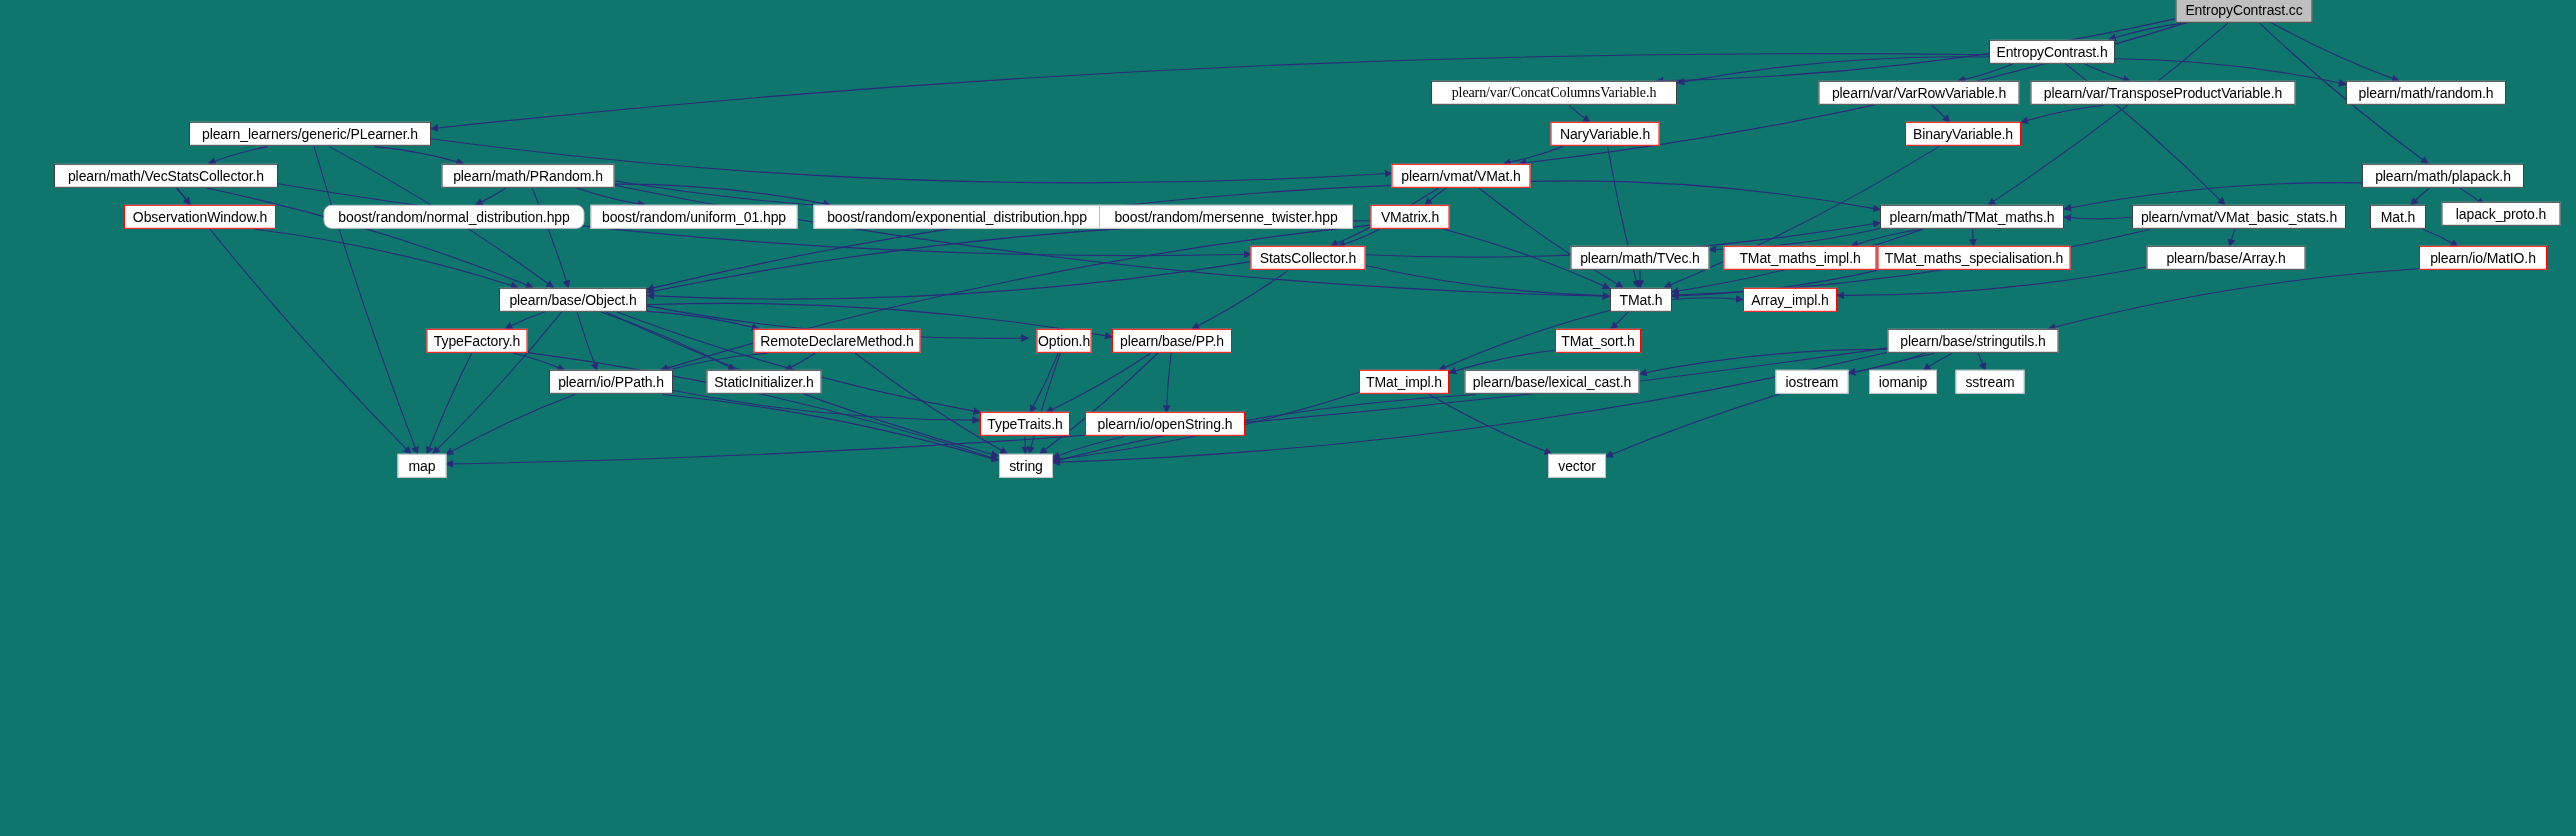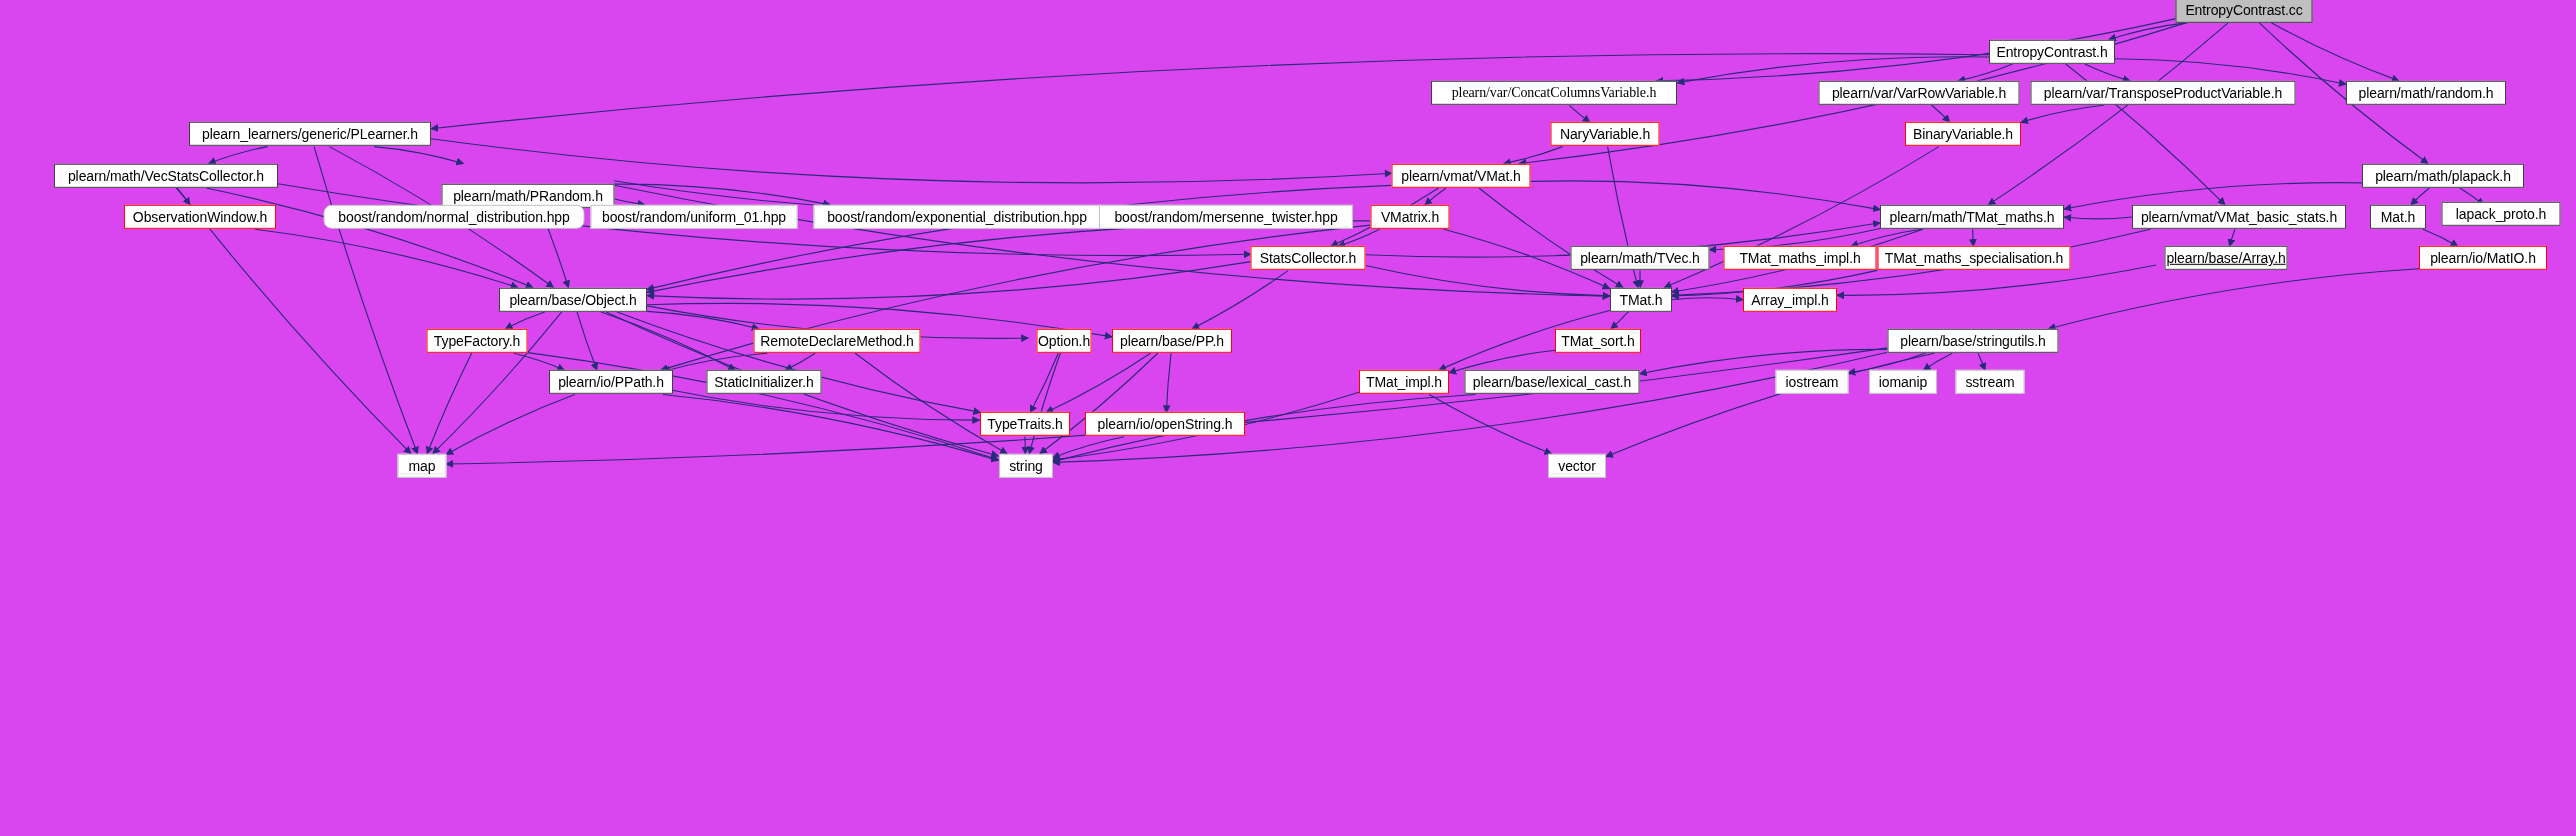--- a/index.html
+++ b/index.html
@@ -5,21 +5,21 @@
 <style>
   html, body {
     margin: 0;
     padding: 0;
     background: #ffffff;
   }
   #graph {
     position: relative;
     width: 2576px;
     height: 837px;
-    background: #d946ef;
+    background: #0f766e;
     font-family: "Liberation Sans", sans-serif;
     overflow: hidden;
   }
   #edge-layer {
     position: absolute;
     left: 0;
     top: 0;
     width: 2576px;
     height: 837px;
     pointer-events: none;
@@ -198,21 +198,21 @@
       </div>
       <div class="node red" style="left: 1605px; top: 134px; width: 109px;">
         <span>NaryVariable.h</span>
       </div>
       <div class="node red" style="left: 1963px; top: 134px; width: 116px;">
         <span>BinaryVariable.h</span>
       </div>
       <div class="node plain" style="left: 166px; top: 176px; width: 224px;">
         <span>plearn/math/VecStatsCollector.h</span>
       </div>
-      <div class="node plain" style="left: 528px; top: 176px; width: 173px; margin-top: 20px;">
+      <div class="node plain" style="left: 528px; top: 176px; width: 173px;">
         <span>plearn/math/PRandom.h</span>
       </div>
       <div class="node red" style="left: 1461px; top: 176px; width: 139px;">
         <span>plearn/vmat/VMat.h</span>
       </div>
       <div class="node plain" style="left: 2443px; top: 176px; width: 162px;">
         <span>plearn/math/plapack.h</span>
       </div>
       <div class="node red" style="left: 200px; top: 217px; width: 152px;">
         <span>ObservationWindow.h</span>
@@ -249,21 +249,21 @@
       </div>
       <div class="node plain" style="left: 1640px; top: 258px; width: 139px;">
         <span>plearn/math/TVec.h</span>
       </div>
       <div class="node red" style="left: 1800px; top: 258px; width: 153px;">
         <span>TMat_maths_impl.h</span>
       </div>
       <div class="node red" style="left: 1974px; top: 258px; width: 193px;">
         <span>TMat_maths_specialisation.h</span>
       </div>
-      <div class="node plain" style="left: 2226px; top: 258px; width: 123px; text-decoration: underline;">
+      <div class="node plain" style="left: 2226px; top: 258px; width: 159px;">
         <span>plearn/base/Array.h</span>
       </div>
       <div class="node red" style="left: 2483px; top: 258px; width: 128px;">
         <span>plearn/io/MatIO.h</span>
       </div>
       <div class="node plain" style="left: 1641px; top: 300px; width: 62px;">
         <span>TMat.h</span>
       </div>
       <div class="node red" style="left: 1790px; top: 300px; width: 94px;">
         <span>Array_impl.h</span>

